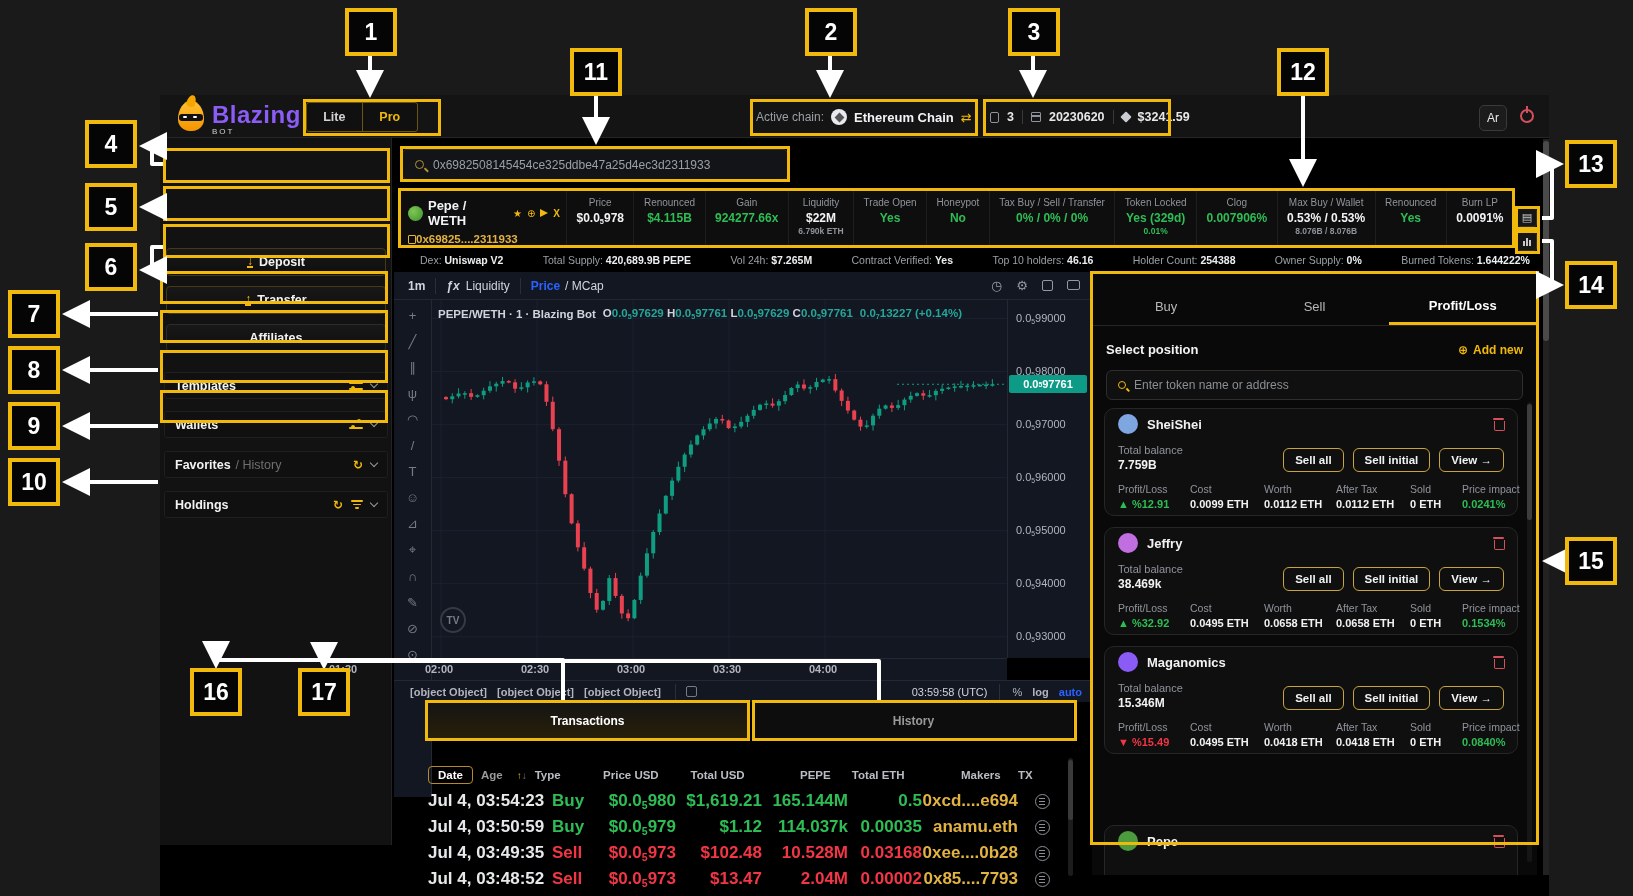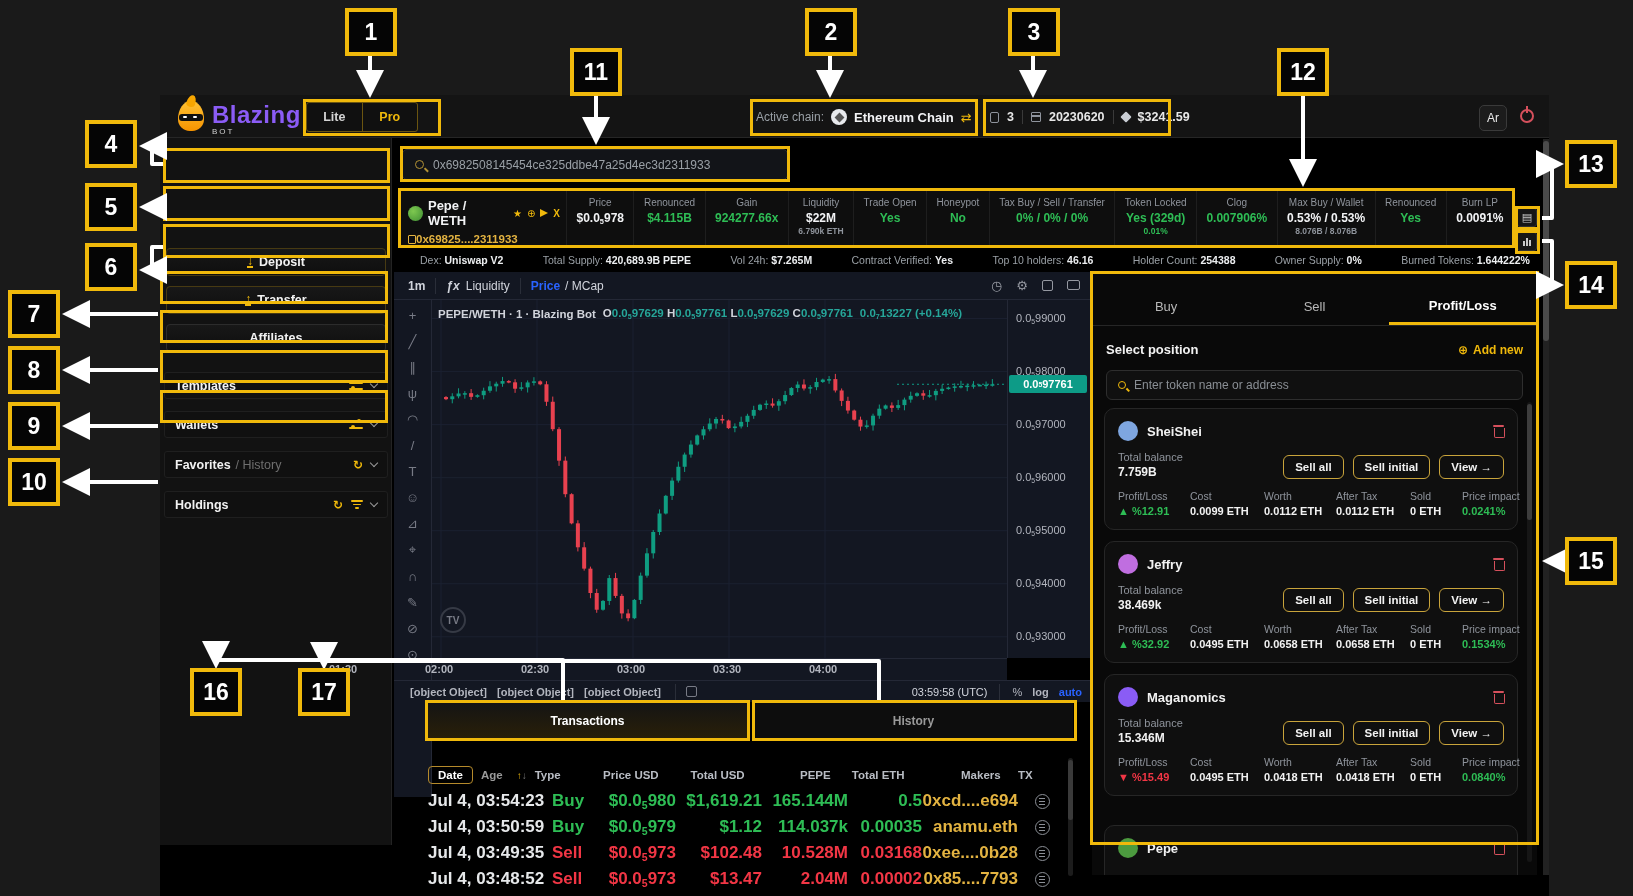--- a/index.html
+++ b/index.html
@@ -119,21 +119,21 @@
   .ptabs{position:absolute;left:0;top:16px;width:445px;height:38px;display:flex;border-bottom:1px solid #262626;}
   .ptab{flex:1;display:flex;align-items:center;justify-content:center;font-size:13px;color:#b8b8b8;cursor:pointer;}
   .ptab.active{color:#fff;font-weight:bold;border-bottom:3px solid #f0b90b;}
   .selrow{position:absolute;left:14px;top:70px;width:417px;display:flex;align-items:center;justify-content:space-between;}
   .seltitle{color:#f2f2f2;font-size:13px;font-weight:bold;}
   .addnew{color:#f0b90b;font-size:12px;font-weight:bold;cursor:pointer;display:flex;gap:5px;align-items:center;}
   .psearch{position:absolute;left:14px;top:98px;width:417px;height:30px;background:#101010;border:1px solid #2e2e2e;border-radius:6px;display:flex;align-items:center;gap:8px;padding:0 11px;color:#8a8f95;font-size:12px;}
   .mag2{position:relative;width:8px;height:8px;border:1.5px solid #f0b90b;border-radius:50%;flex:none;}
   .mag2:after{content:"";position:absolute;left:7px;top:7px;width:4px;height:1.5px;background:#f0b90b;transform:rotate(45deg);}
   .cards{position:absolute;left:12px;top:136px;width:414px;display:flex;flex-direction:column;gap:11px;}
-  .card{background:#0f0f0f;border:1px solid #262626;border-radius:10px;padding:12px 13px;}
+  .card{background:#0f0f0f;border:1px solid #262626;border-radius:10px;padding:5px 13px;}
   .crow1{display:flex;align-items:center;gap:9px;}
   .cav{width:20px;height:20px;border-radius:50%;}
   .cname{color:#f2f2f2;font-size:13px;font-weight:bold;}
   .trash{margin-left:auto;position:relative;width:11px;height:12px;cursor:pointer;}
   .trash i{position:absolute;left:0;top:0;width:11px;height:2px;background:#d5505c;border-radius:1px;}
   .trash:after{content:"";position:absolute;left:1px;top:3px;width:9px;height:9px;border:1.4px solid #d5505c;border-top:none;border-radius:0 0 2px 2px;}
   .crow2{display:flex;align-items:flex-end;margin-top:10px;}
   .tb-lab{color:#8f949c;font-size:11px;}
   .tb-val{color:#f2f2f2;font-size:12px;font-weight:bold;margin-top:2px;}
   .btns{margin-left:auto;display:flex;gap:9px;}

